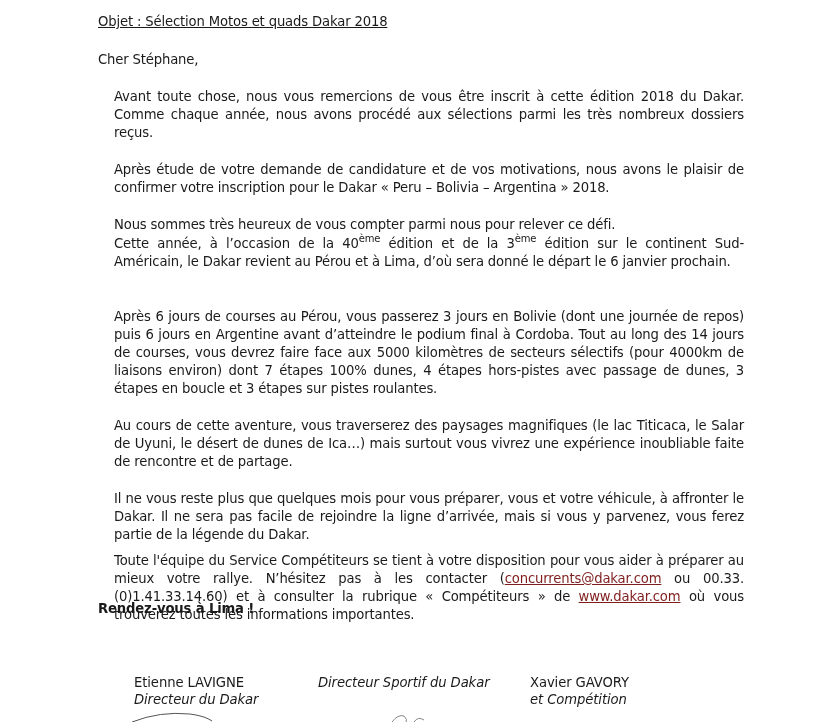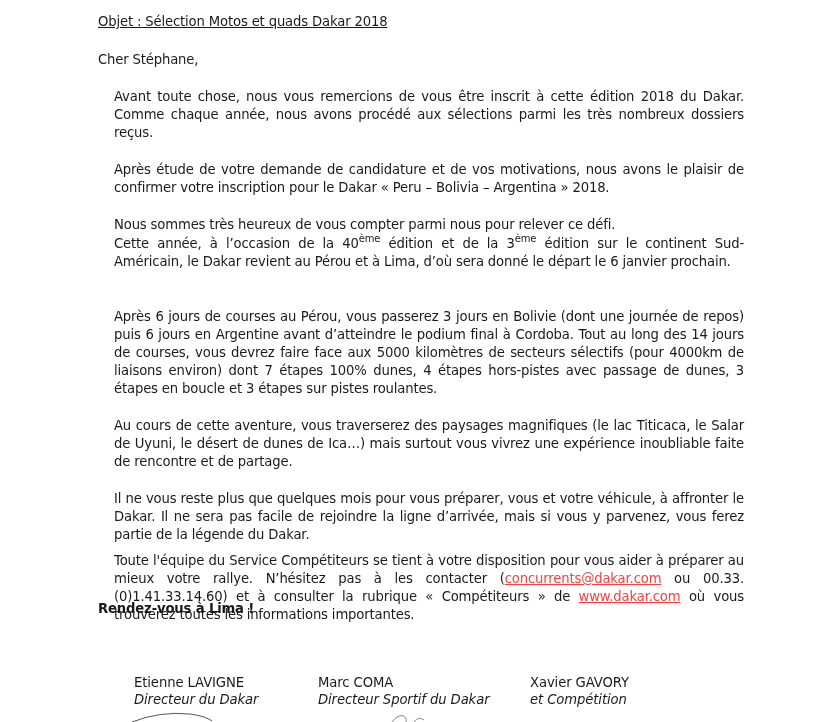--- a/index.html
+++ b/index.html
@@ -41,21 +41,21 @@
     position: absolute;
     left: 16px;
     width: 630px;
   }
   sup {
     font-size: 10px;
     vertical-align: 6px;
     line-height: 0;
   }
   a.link {
-    color: #ef4444;
+    color: #7f1d1d;
     text-decoration: underline;
   }
   .closing {
     position: absolute;
     margin: 0;
   }
   .sig-block {
     position: absolute;
     text-align: left;
     font-size: 13.2px;
@@ -97,21 +97,20 @@
 
   <p class="closing" style="top:587px;font-weight:bold;">Rendez-vous à Lima !</p>
 </div>
 
 <div class="sig-block" style="left:134px; top:674px; width:140px;">
   <span class="sig-name">Etienne LAVIGNE</span>
   <span class="sig-title">Directeur du Dakar</span>
 </div>
 
 <div class="sig-block" style="left:318px; top:674px; width:200px;">
-  <span class="sig-name">Marc COMA</span>
   <span class="sig-title">Directeur Sportif du Dakar</span>
 </div>
 
 <div class="sig-block" style="left:530px; top:674px; width:200px;">
   <span class="sig-name">Xavier GAVORY</span>
   <span class="sig-title">et Compétition</span>
 </div>
 
 <svg class="sig-scribble" style="left:130px; top:712px;" width="90" height="10">
   <path d="M2 10 Q 30 -1 60 2 Q 75 4 82 9" stroke="#555" stroke-width="1" fill="none"></path>

